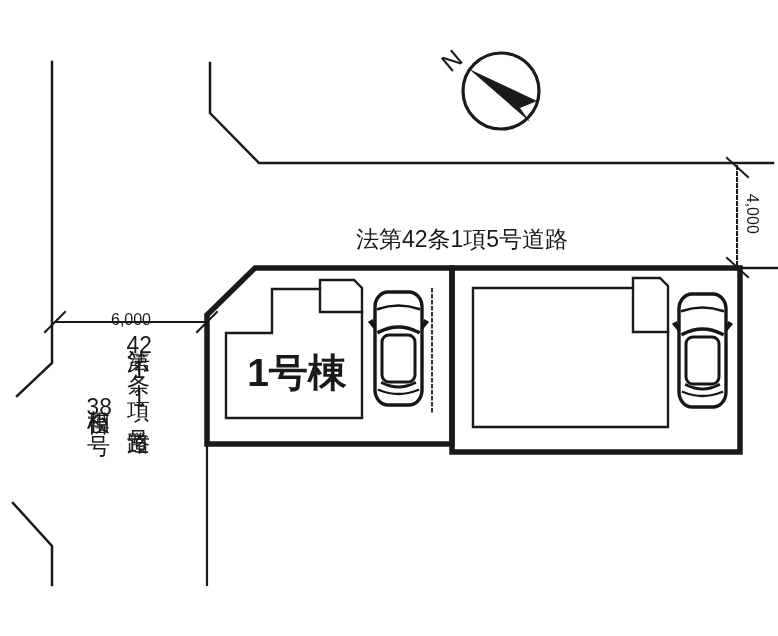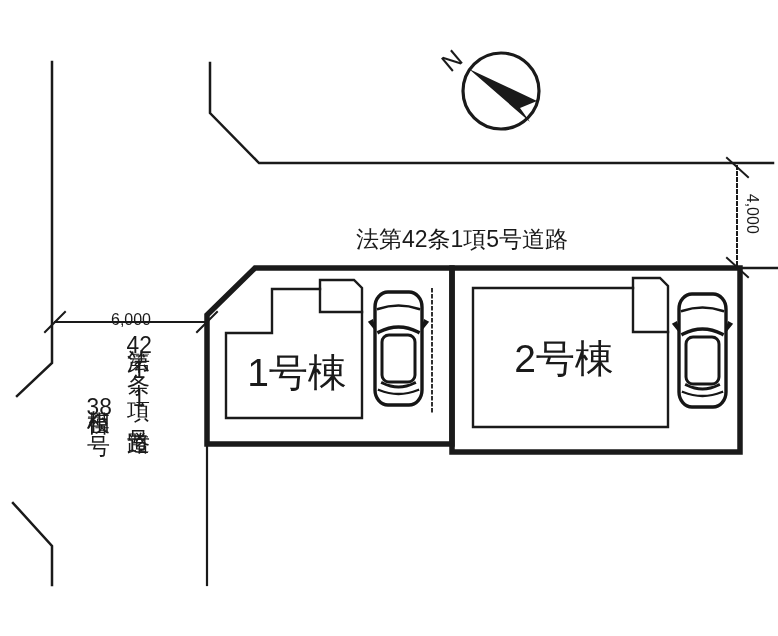--- a/index.html
+++ b/index.html
@@ -108,16 +108,15 @@
   <div class="txt n-label rotN" style="left:443px;top:47px;">N</div>
 
   <div class="txt road-label center" style="left:462px;top:195px;margin-top:32px;">法第42条1項5号道路</div>
 
   <div class="txt dim-label center" style="left:131px;top:311px;">6,000</div>
   <div class="txt dim-label rot90" style="left:731px;top:205px;width:42px;text-align:center;">4,000</div>
 
   <div class="vtext vroad" style="left:127px;top:331px;"><span>法</span><span>第</span><span class="tcy">42</span><span>条</span><span>1</span><span>項</span><span>1</span><span>号</span><span>道</span><span>路</span></div>
   <div class="vtext vroad" style="left:87px;top:392px;"><span>相</span><span>模</span><span>台</span><span class="tcy">38</span><span>号</span></div>
 
-  <div class="txt lot-label center" style="left:297px;top:352px;">1号棟</div>
-  <div class="txt lot-label center" style="left:564px;top:338px;">2号棟</div>
+  <div class="txt lot-label center" style="left:297px;top:352px;font-weight:bold;">1号棟</div>
 
 </div>
 
 </body></html>

